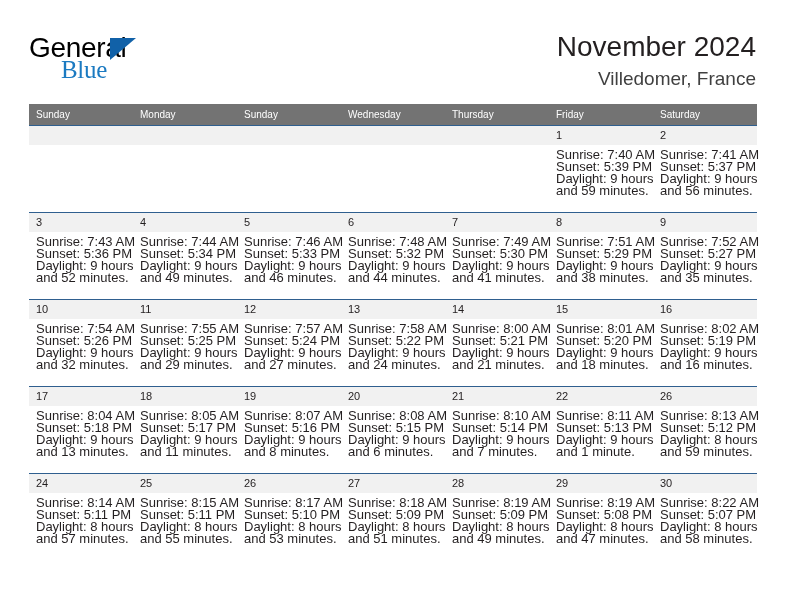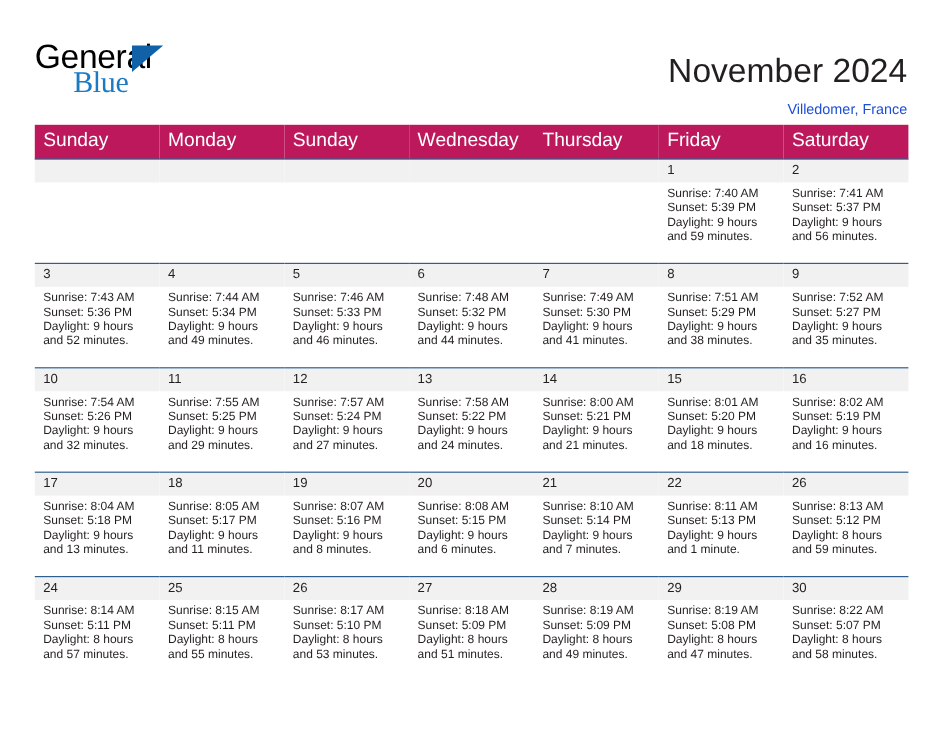--- a/index.html
+++ b/index.html
@@ -62,51 +62,51 @@
     top: 6px;
     width: 0;
     height: 0;
     border-left: 26px solid #1161a8;
     border-bottom: 22px solid transparent;
   }
 
   .title-block {
     position: absolute;
     right: 0;
-    top: 12px;
+    top: 0;
     text-align: right;
   }
   .cal-title {
     font-size: 28px;
     color: #231f20;
     line-height: 34px;
     white-space: nowrap;
   }
   .cal-subtitle {
-    font-size: 12px;
-    color: #1d4ed8;
+    font-size: 19px;
+    color: #404040;
     line-height: 22px;
     margin-top: 4px;
     white-space: nowrap;
   }
 
   
   .calendar {
     position: absolute;
     left: 29px;
     top: 104px;
     width: 728px;
     border-collapse: collapse;
     table-layout: fixed;
   }
 
   .calendar th {
-    background: #be185d;
+    background: #737373;
     color: #ffffff;
-    font-size: 16px;
+    font-size: 10px;
     font-weight: normal;
     text-align: left;
     padding: 5px 0 5px 7px;
     height: 11px;
     border: none;
   }
 
   .calendar td {
     vertical-align: top;
     padding: 0;
@@ -124,21 +124,21 @@
     padding: 3px 0 3px 7px;
     height: 13px;
     line-height: 13px;
   }
   .daynum.empty {
     color: transparent;
   }
 
   .cell-body {
     padding: 4px 6px 0 7px;
-    font-size: 10px;
+    font-size: 13px;
     line-height: 12.1px;
     color: #231f20;
   }
   .cell-body div {
     white-space: nowrap;
   }
 
   td.blank .daynum {
     background: #f1f1f1;
   }

